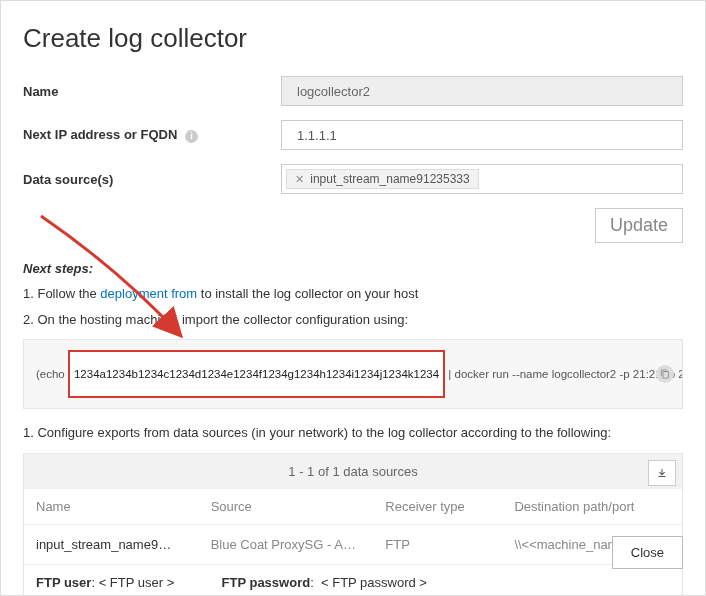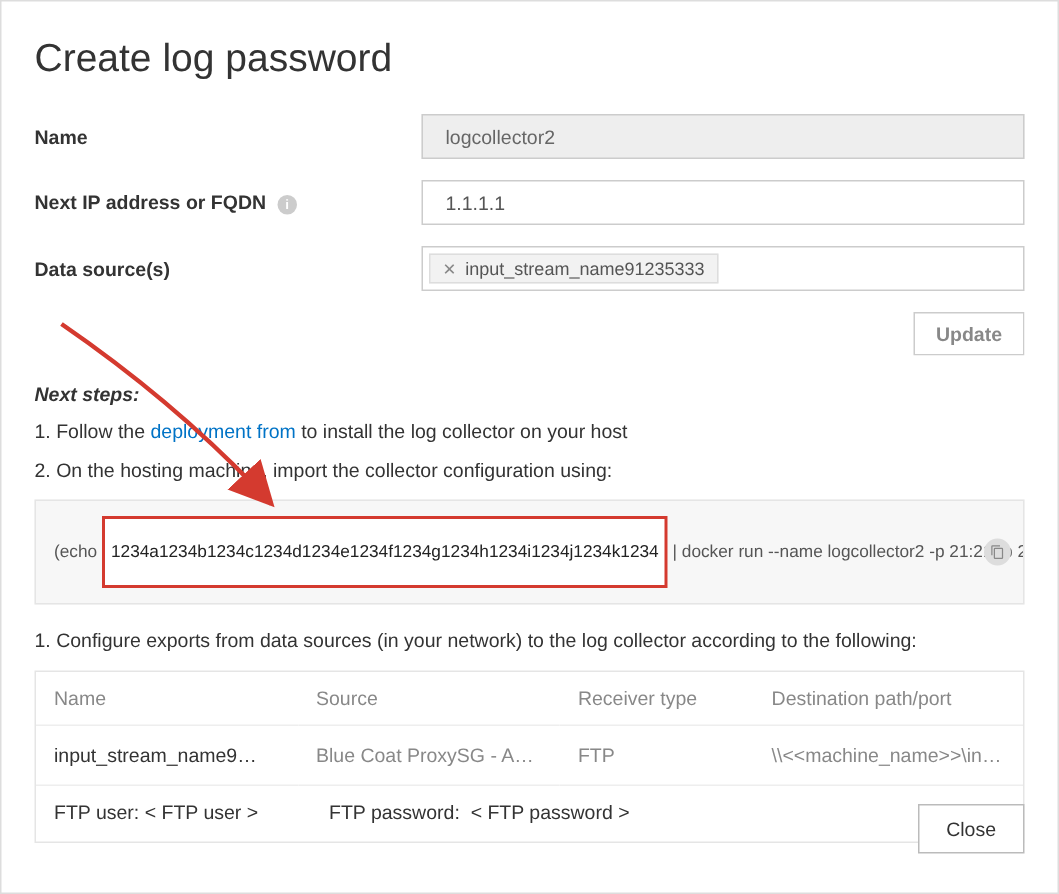--- a/index.html
+++ b/index.html
@@ -75,24 +75,23 @@
     color: #555;
     display: inline-flex;
     align-items: center;
     gap: 6px;
   }
   .tag .x { color: #888; font-size: 11px; cursor: pointer; }
   .btn {
     border: 1px solid #ccc;
     background: #fff;
     padding: 6px 14px;
-    font-size: 13px;
+    font-size: 18px;
     color: #888;
     cursor: pointer;
-    font-weight: bold;
   }
   .btn.right { float: right; }
   .update-row { overflow: hidden; margin: 8px 0 18px 0; }
   .next-steps-title { font-weight: 600; margin-bottom: 8px; font-style: italic; }
   .step { margin: 6px 0; line-height: 1.5; color:#333; }
   .step a { color: #0073c6; text-decoration: none; }
   .cmdbox {
     margin: 10px 0 14px 0;
     border: 1px solid #e5e5e5;
     background: #f7f7f7;
@@ -161,21 +160,21 @@
     color: #333;
     white-space: nowrap;
     overflow: hidden;
     text-overflow: ellipsis;
     max-width: 140px;
   }
   .ftp-line {
     padding: 10px 12px 12px 12px;
     font-size: 13px;
   }
-  .ftp-line b { font-weight: 400; }
+  .ftp-line b { font-weight: 700; }
   .ftp-gap { display:inline-block; width:40px; }
   .footer {
     position: absolute;
     bottom: 26px;
     right: 22px;
   }
   .btn-close {
     border: 1px solid #bbb;
     background: #fff;
     padding: 8px 18px;
@@ -187,21 +186,21 @@
   .arrow {
     position: absolute;
     pointer-events: none;
   }
 </style>
 </head>
 <body>
 
 <div class="dialog">
 
-  <h1 class="title">Create log password</h1>
+  <h1 class="title">Create log collector</h1>
 
   <div class="form-row">
     <div class="form-label">Name</div>
     <input class="form-input readonly" readonly="" value="logcollector2" style="">
   </div>
 
   <div class="form-row">
     <div class="form-label">
       <span>Next IP address or FQDN</span>
       <span class="info-icon">i</span>
@@ -237,20 +236,28 @@
     <span class="cmd-copy">
       <svg viewBox="0 0 24 24">
           <path d="M16 1H4a2 2 0 0 0-2 2v14h2V3h12V1zm3 4H8a2 2 0 0 0-2 2v14a2 2 0 0 0 2 2h11a2 2 0 0 0 2-2V7a2 2 0 0 0-2-2zm0 16H8V7h11v14z"></path>
         </svg>
     </span>
   </div>
 
   <div class="step">1. Configure exports from data sources (in your network) to the log collector according to the following:</div>
 
   <div class="table-wrap">
+    <div class="table-head">
+      <span>1 - 1 of 1 data sources</span>
+      <span class="dl-btn">
+        <svg viewBox="0 0 24 24">
+            <path d="M5 20h14v-2H5v2zM11 4v9.17l-3.59-3.58L6 11l6 6 6-6-1.41-1.41L13 13.17V4h-2z"></path>
+          </svg>
+      </span>
+    </div>
     <table class="data">
       <thead>
         <tr>
           <th>Name</th>
           <th>Source</th>
           <th>Receiver type</th>
           <th>Destination path/port</th>
         </tr>
       </thead>
       <tbody>

